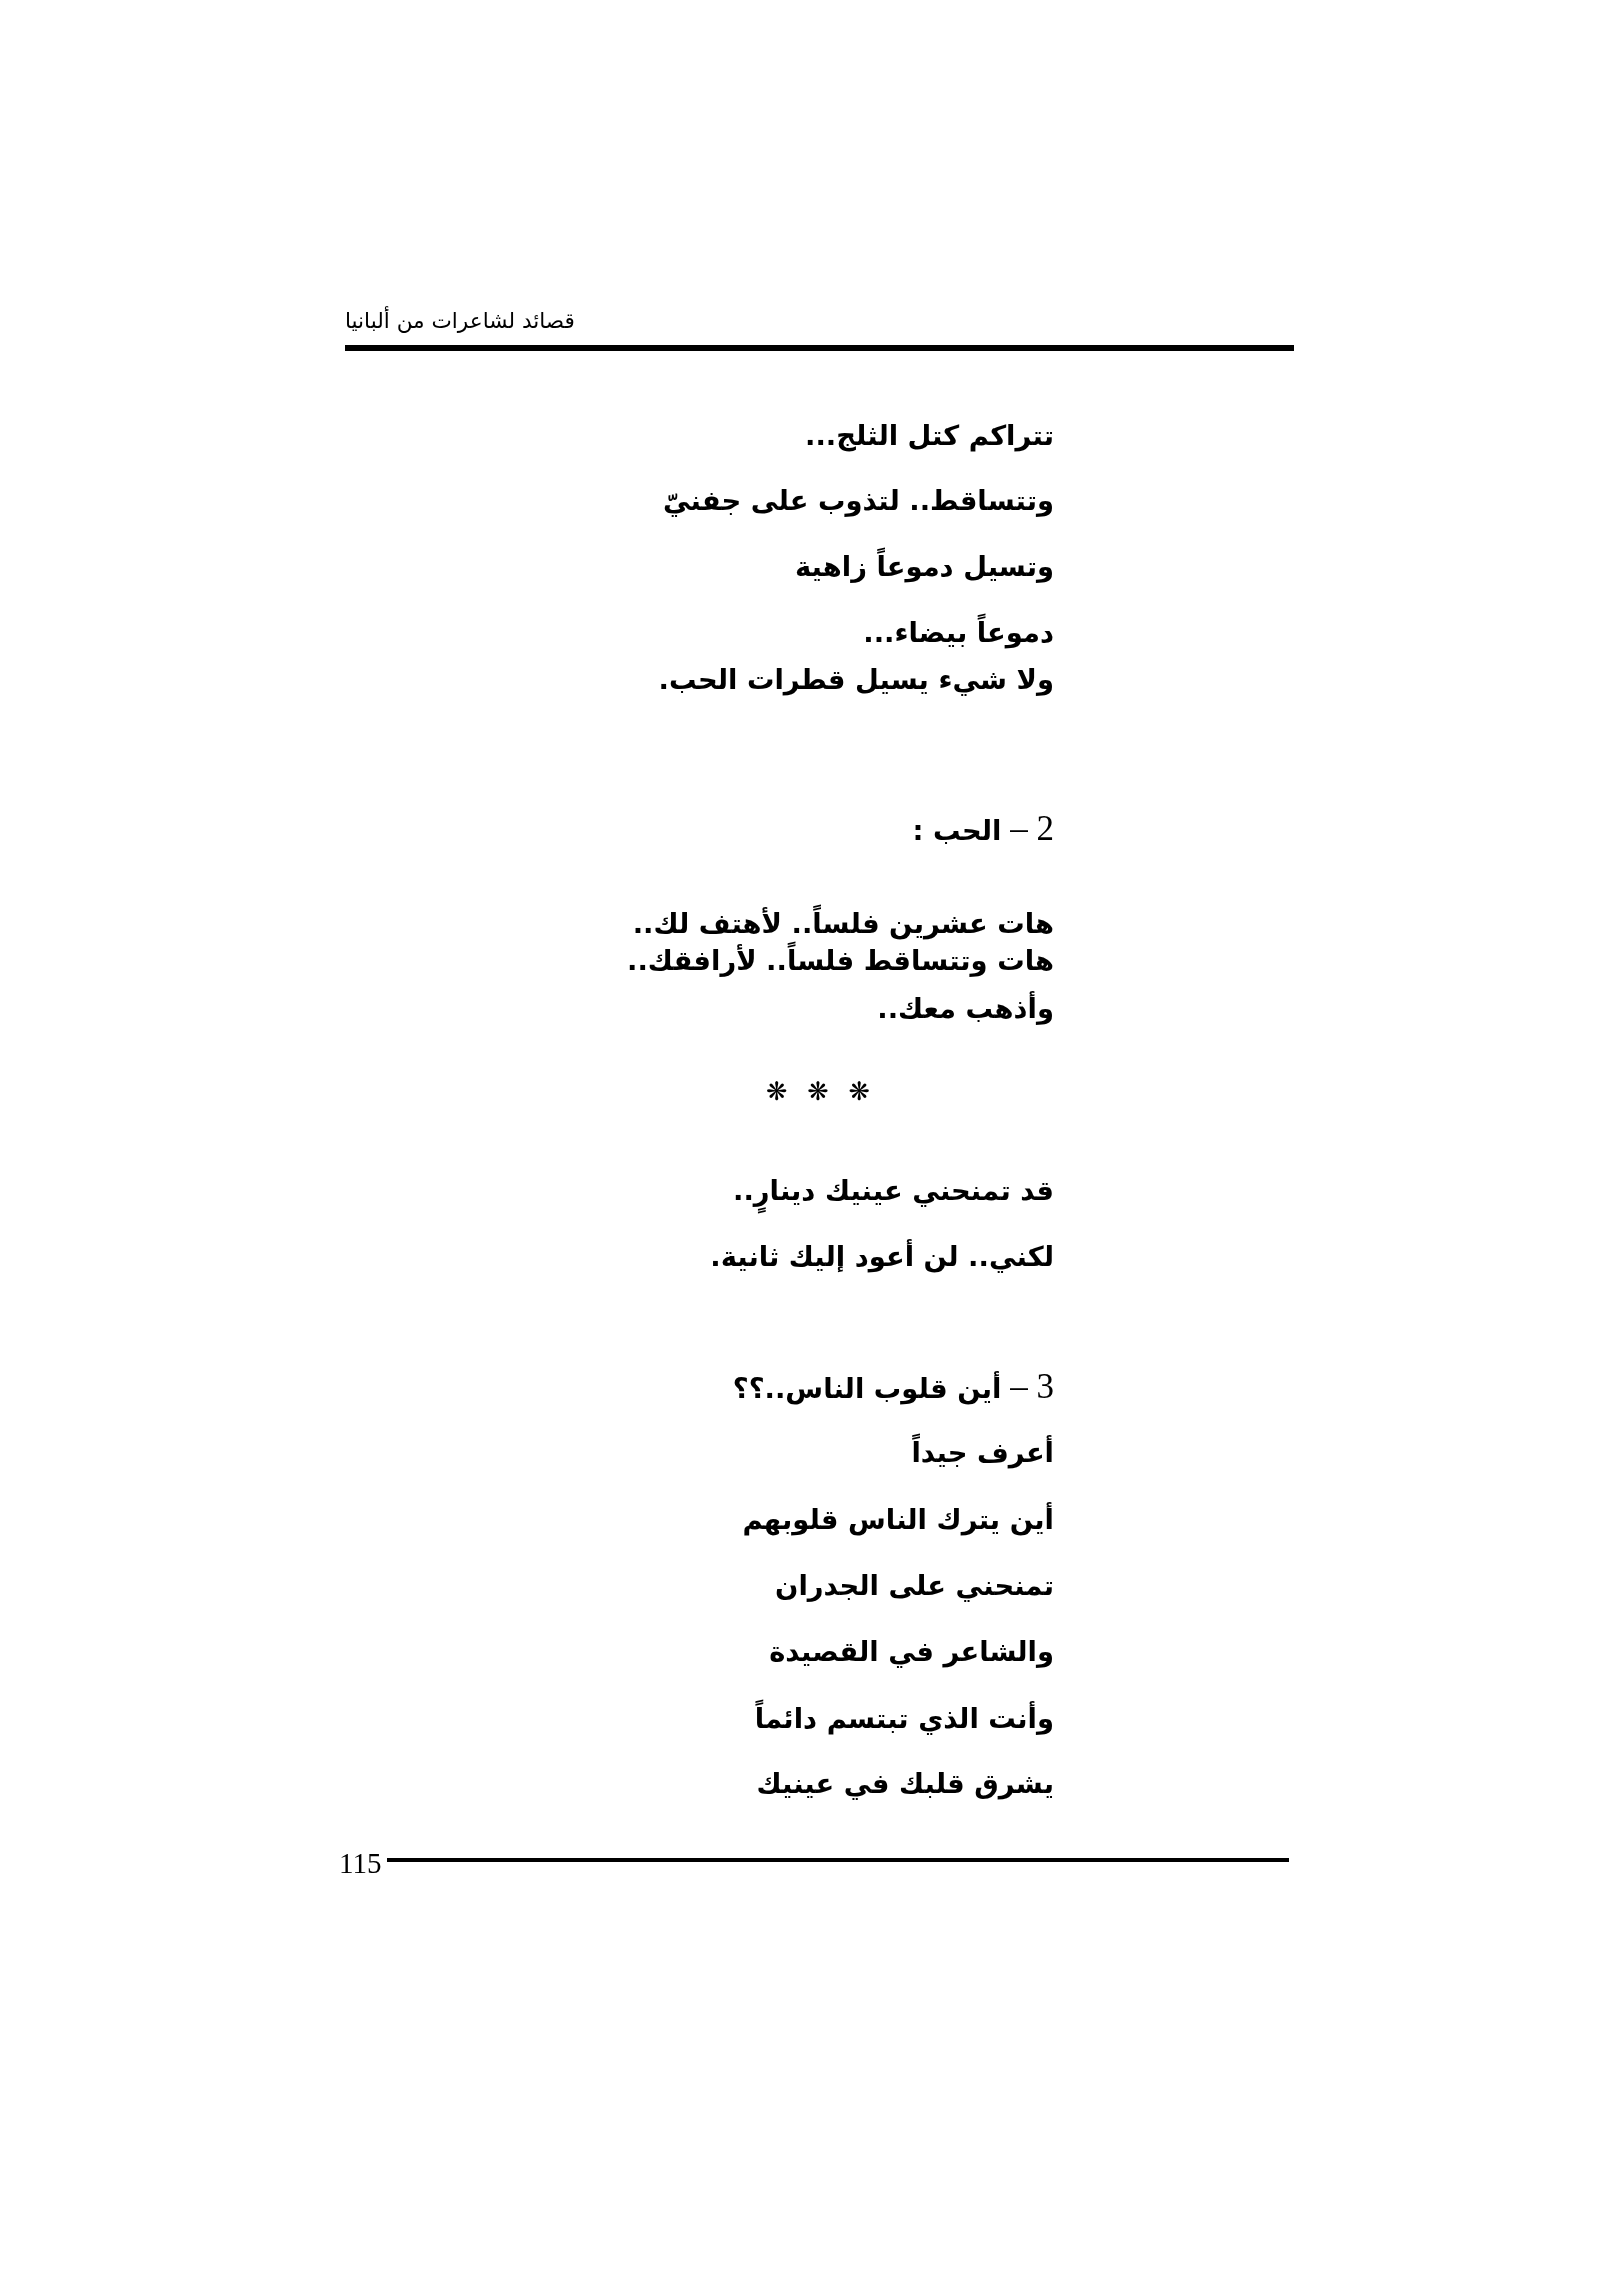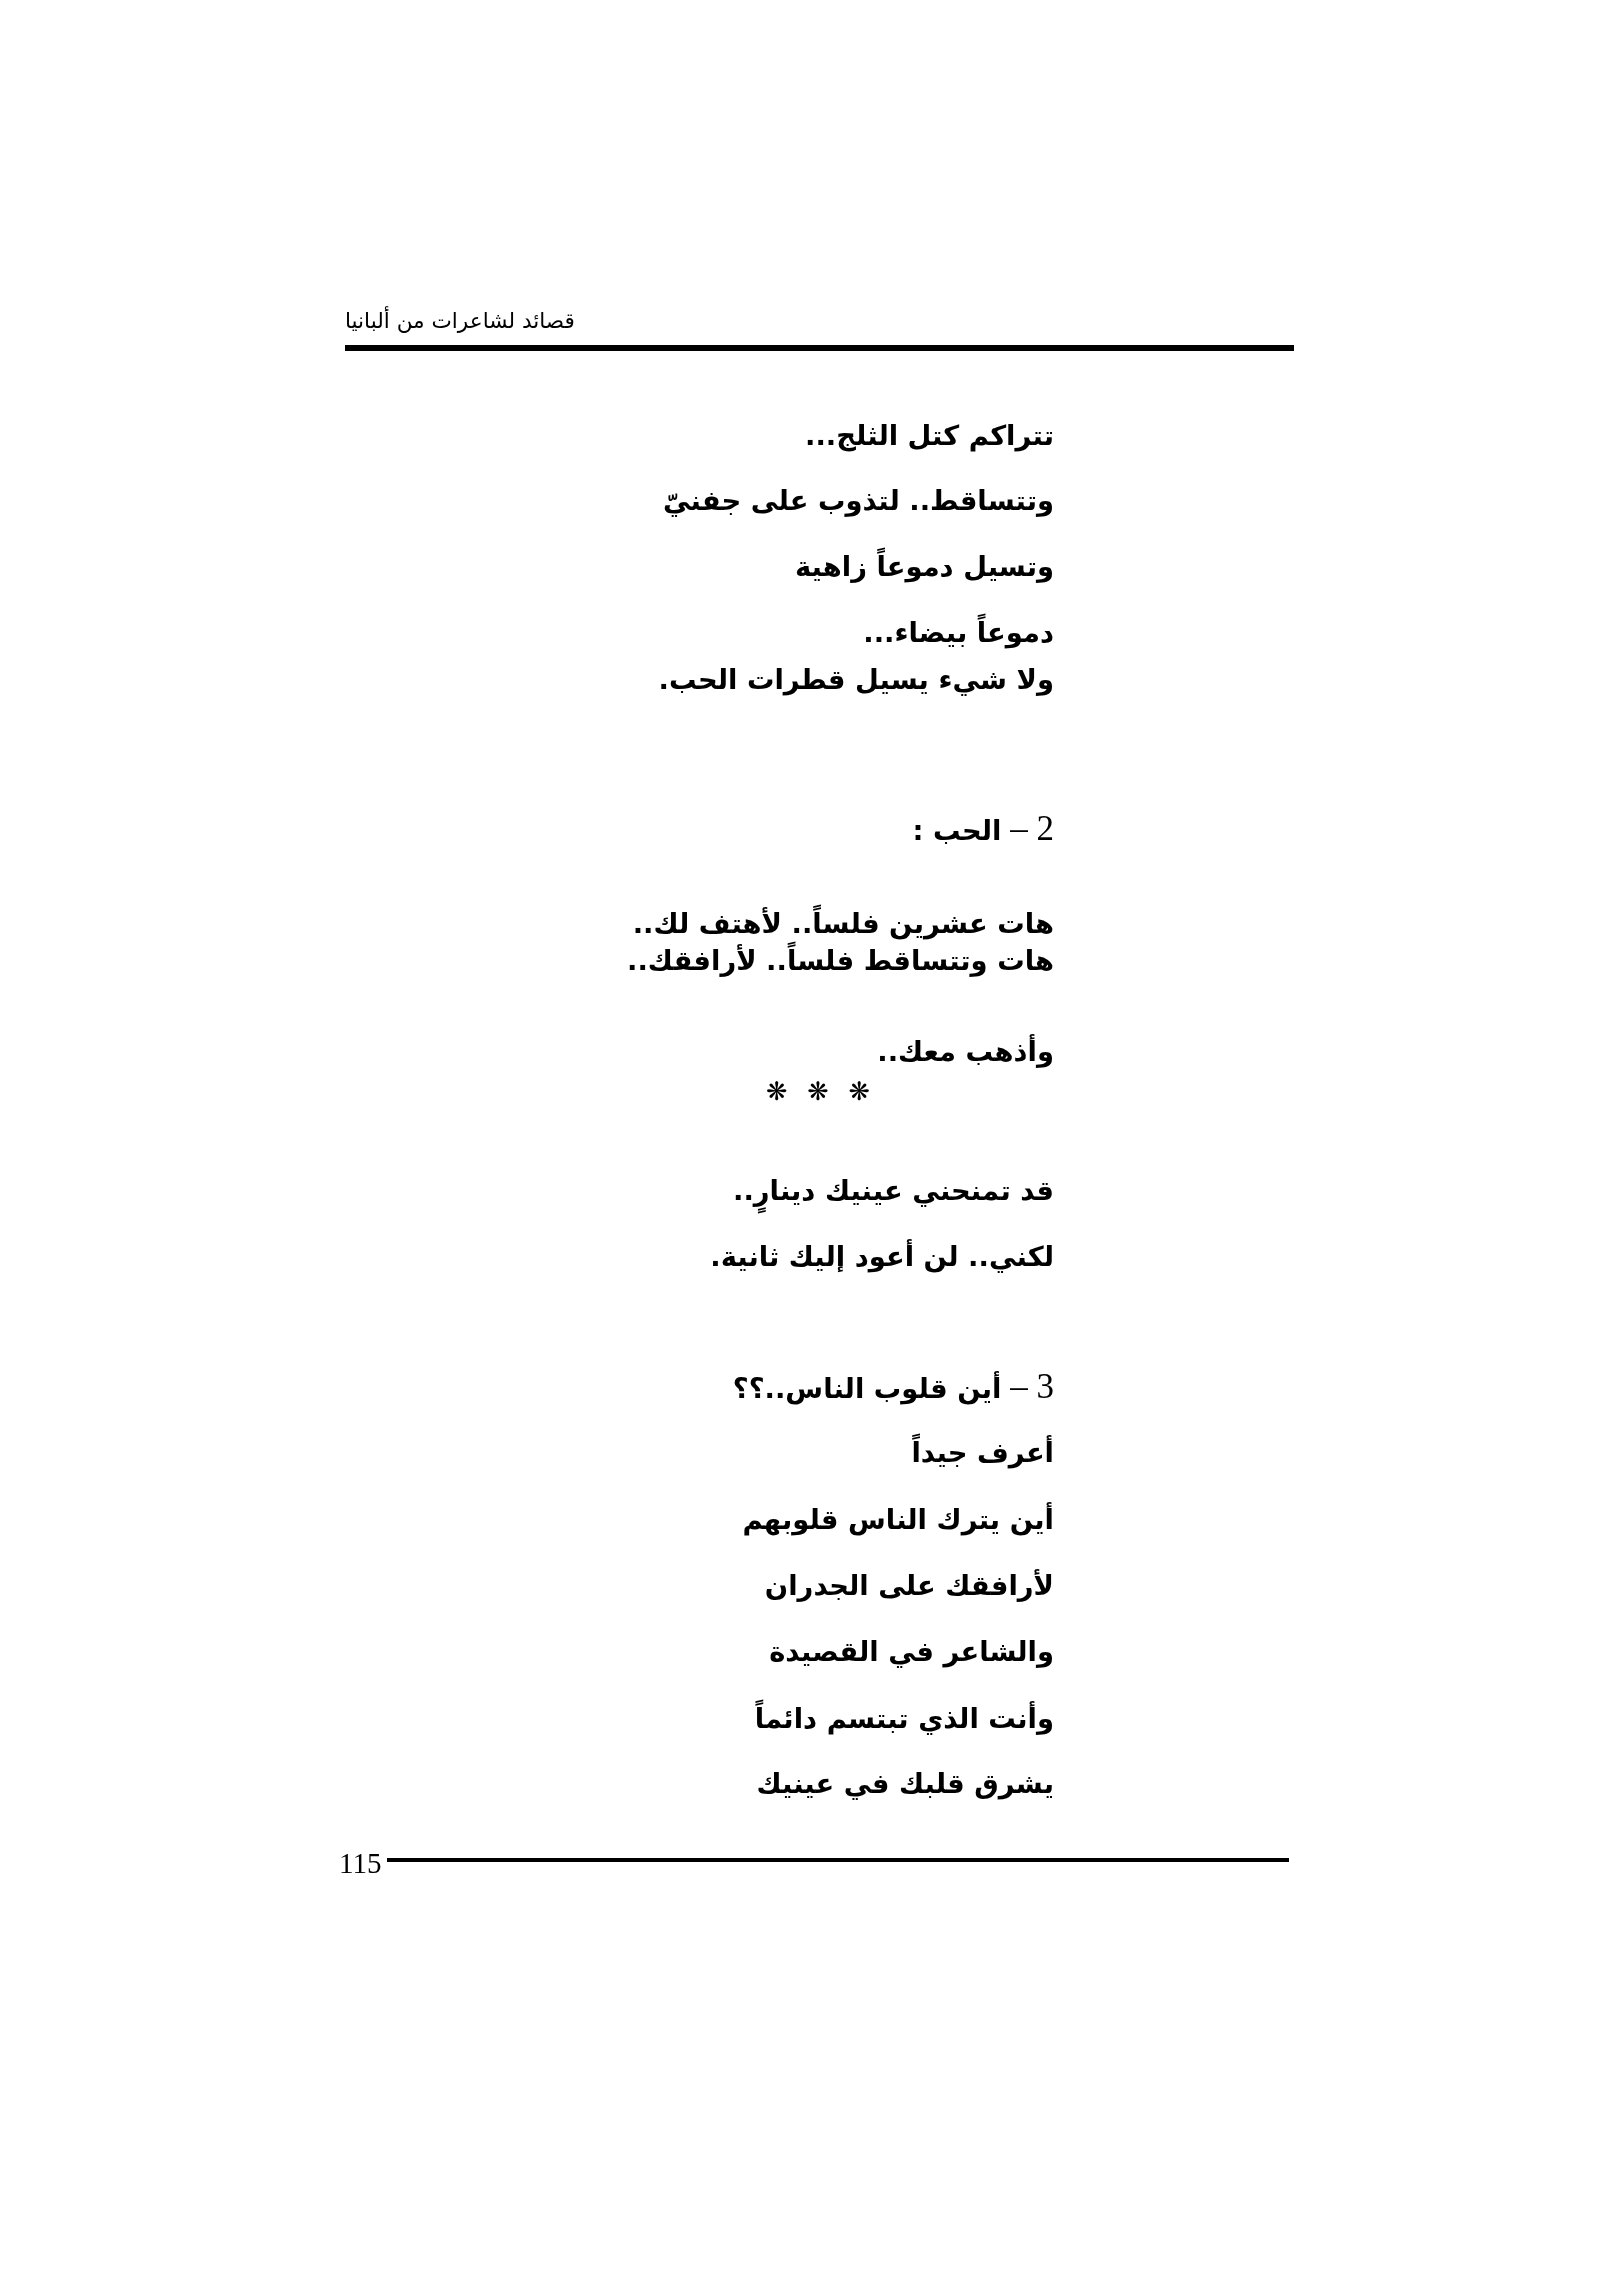--- a/index.html
+++ b/index.html
@@ -43,30 +43,30 @@
 <div class="line" style="top:481px">وتتساقط.. لتذوب على جفنيّ</div>
 <div class="line" style="top:547px">وتسيل دموعاً زاهية</div>
 <div class="line" style="top:613px">دموعاً بيضاء...</div>
 <div class="line" style="top:660px">ولا شيء يسيل قطرات الحب.</div>
 
 <div class="line heading" style="top:809px">
   <span class="num">2</span><span class="num"> – </span><span>الحب :</span>
 </div>
 <div class="line" style="top:904px">هات عشرين فلساً.. لأهتف لك..</div>
 <div class="line" style="top:941px">هات وتتساقط فلساً.. لأرافقك..</div>
-<div class="line" style="top:1032px">وأذهب معك..</div>
+<div class="line" style="top:989px">وأذهب معك..</div>
 <div class="stars">❋ ❋ ❋</div>
 <div class="line" style="top:1171px">قد تمنحني عينيك دينارٍ..</div>
 <div class="line" style="top:1237px">لكني.. لن أعود إليك ثانية.</div>
 
 <div class="line heading" style="top:1367px">
   <span class="num">3</span><span class="num"> – </span><span>أين قلوب الناس..؟؟</span>
 </div>
 <div class="line" style="top:1433px">أعرف جيداً</div>
 <div class="line" style="top:1500px">أين يترك الناس قلوبهم</div>
-<div class="line" style="top:1566px">لأرافقك على الجدران</div>
+<div class="line" style="top:1566px">تمنحني على الجدران</div>
 <div class="line" style="top:1632px">والشاعر في القصيدة</div>
 <div class="line" style="top:1699px">وأنت الذي تبتسم دائماً</div>
 <div class="line" style="top:1764px">يشرق قلبك في عينيك</div>
 
 <div class="footer-page">115</div>
 <div class="footer-rule"></div>
 
 
 </body></html>

